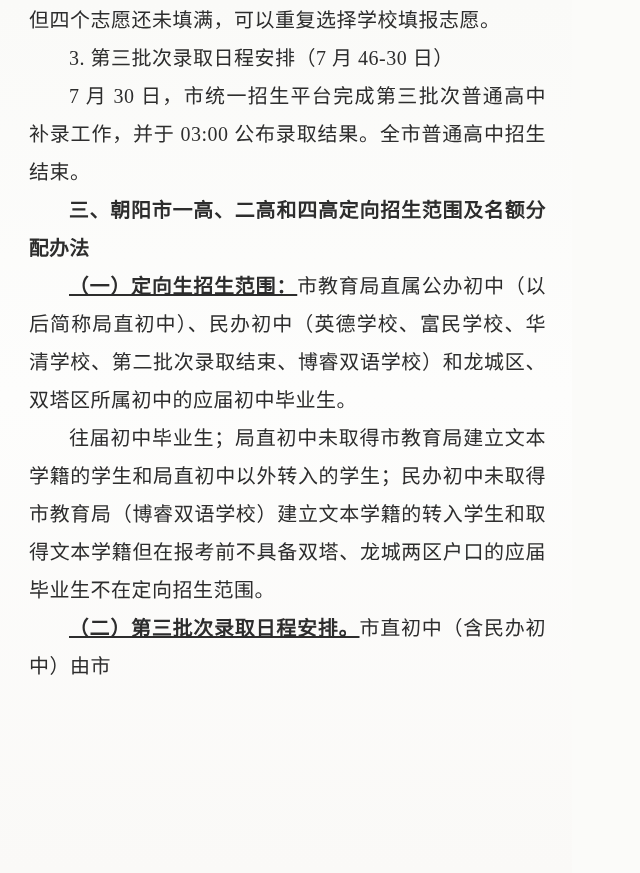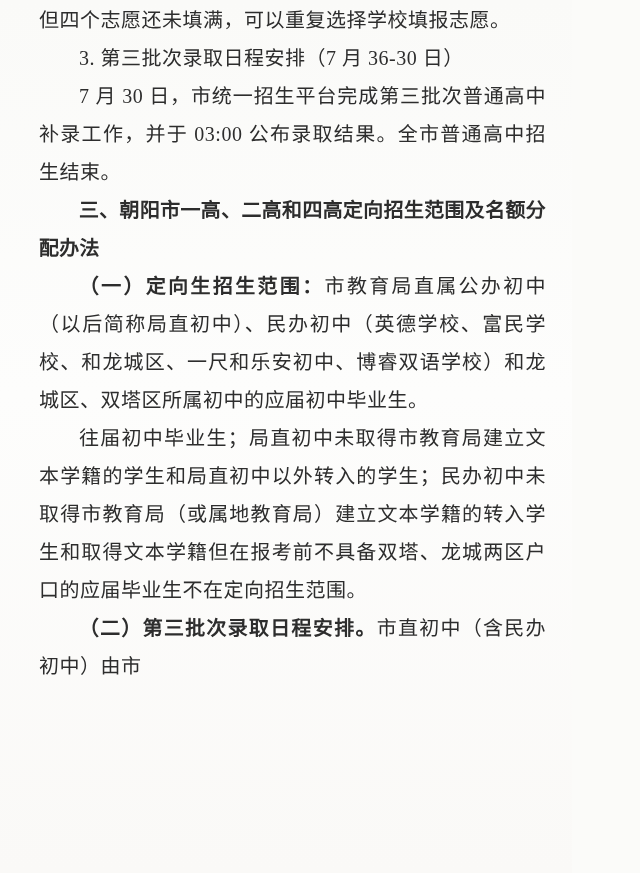--- a/index.html
+++ b/index.html
@@ -9,21 +9,21 @@
   body {
     width: 640px;
     height: 873px;
     overflow: hidden;
     background: #fbfbf9;
   }
   .page {
     box-sizing: border-box;
     width: 572px;
     height: 873px;
-    padding: 1px 26px 0 39px;
+    padding: 1px 26px 0 29px;
     background: linear-gradient(180deg, #fafaf8 0%, #fdfdfc 45%, #faf9f7 100%);
     font-family: "Liberation Serif", "DejaVu Serif", serif;
     font-size: 20px;
     line-height: 38px;
     letter-spacing: 0.5px;
     color: #2d2d2d;
     text-align: justify;
   }
   .para {
     margin: 0;
@@ -33,37 +33,38 @@
   .indent {
     text-indent: 2em;
   }
   .heading {
     font-weight: 700;
     font-family: Liberation Serif, serif;
     letter-spacing: 0.2px;
   }
   .bold-prefix {
     font-weight: 700;
+    text-decoration: underline;
   }
 </style>
 </head>
 <body>
 
 <div class="page">
 
   <p class="para"><span>但四个志愿还未填满，可以重复选择学校填报志愿。</span></p>
 
 
 
-  <p class="para indent"><span>3. 第三批次录取日程安排（7 月 36-30 日）</span></p>
+  <p class="para indent"><span>3. 第三批次录取日程安排（7 月 46-30 日）</span></p>
 
 
   <p class="para indent"><span>7 月 30 日，市统一招生平台完成第三批次普通高中补录工作，并于 03:00 公布录取结果。全市普通高中招生结束。</span></p>
 
   <p class="para indent heading"><span>三、朝阳市一高、二高和四高定向招生范围及名额分配办法</span></p>
 
-  <p class="para indent"><b class="bold-prefix">（一）定向生招生范围：</b><span>市教育局直属公办初中（以后简称局直初中）、民办初中（英德学校、富民学校、和龙城区、一尺和乐安初中、博睿双语学校）和龙城区、双塔区所属初中的应届初中毕业生。</span></p>
+  <p class="para indent"><b class="bold-prefix">（一）定向生招生范围：</b><span>市教育局直属公办初中（以后简称局直初中）、民办初中（英德学校、富民学校、华清学校、第二批次录取结束、博睿双语学校）和龙城区、双塔区所属初中的应届初中毕业生。</span></p>
 
-  <p class="para indent"><span>往届初中毕业生；局直初中未取得市教育局建立文本学籍的学生和局直初中以外转入的学生；民办初中未取得市教育局（或属地教育局）建立文本学籍的转入学生和取得文本学籍但在报考前不具备双塔、龙城两区户口的应届毕业生不在定向招生范围。</span></p>
+  <p class="para indent"><span>往届初中毕业生；局直初中未取得市教育局建立文本学籍的学生和局直初中以外转入的学生；民办初中未取得市教育局（博睿双语学校）建立文本学籍的转入学生和取得文本学籍但在报考前不具备双塔、龙城两区户口的应届毕业生不在定向招生范围。</span></p>
 
   <p class="para indent"><b class="bold-prefix">（二）第三批次录取日程安排。</b><span>市直初中（含民办初中）由市</span></p>
 
 </div>
 
 </body></html>

